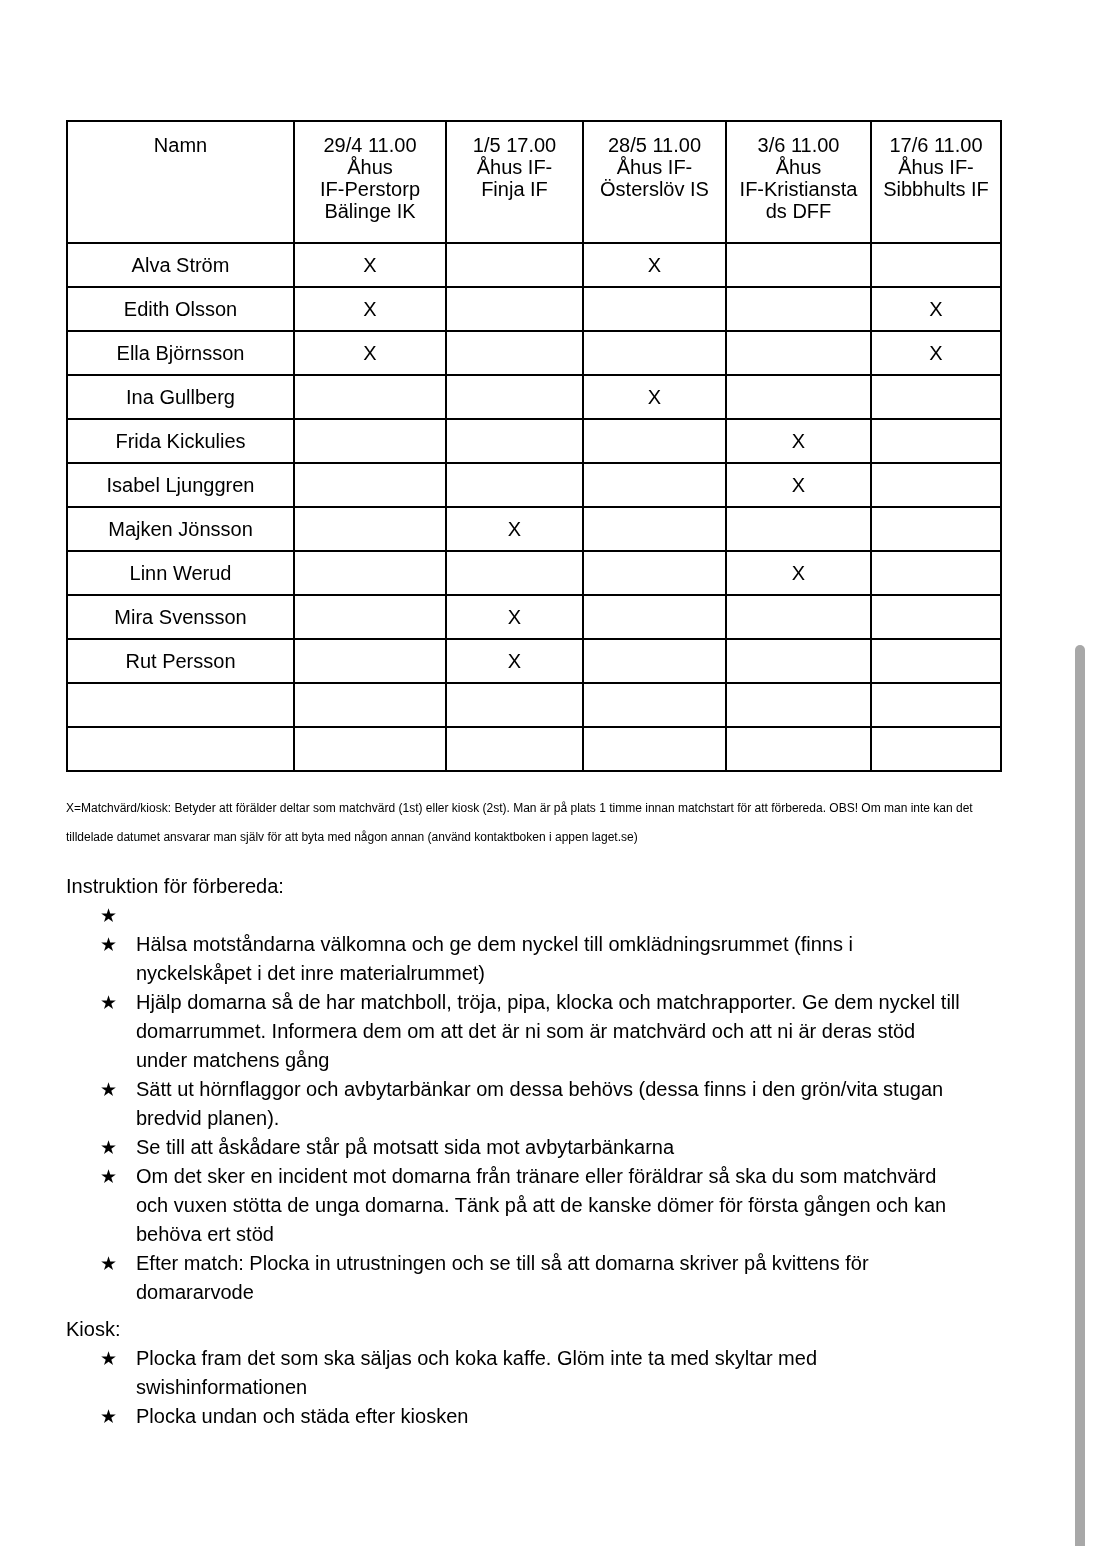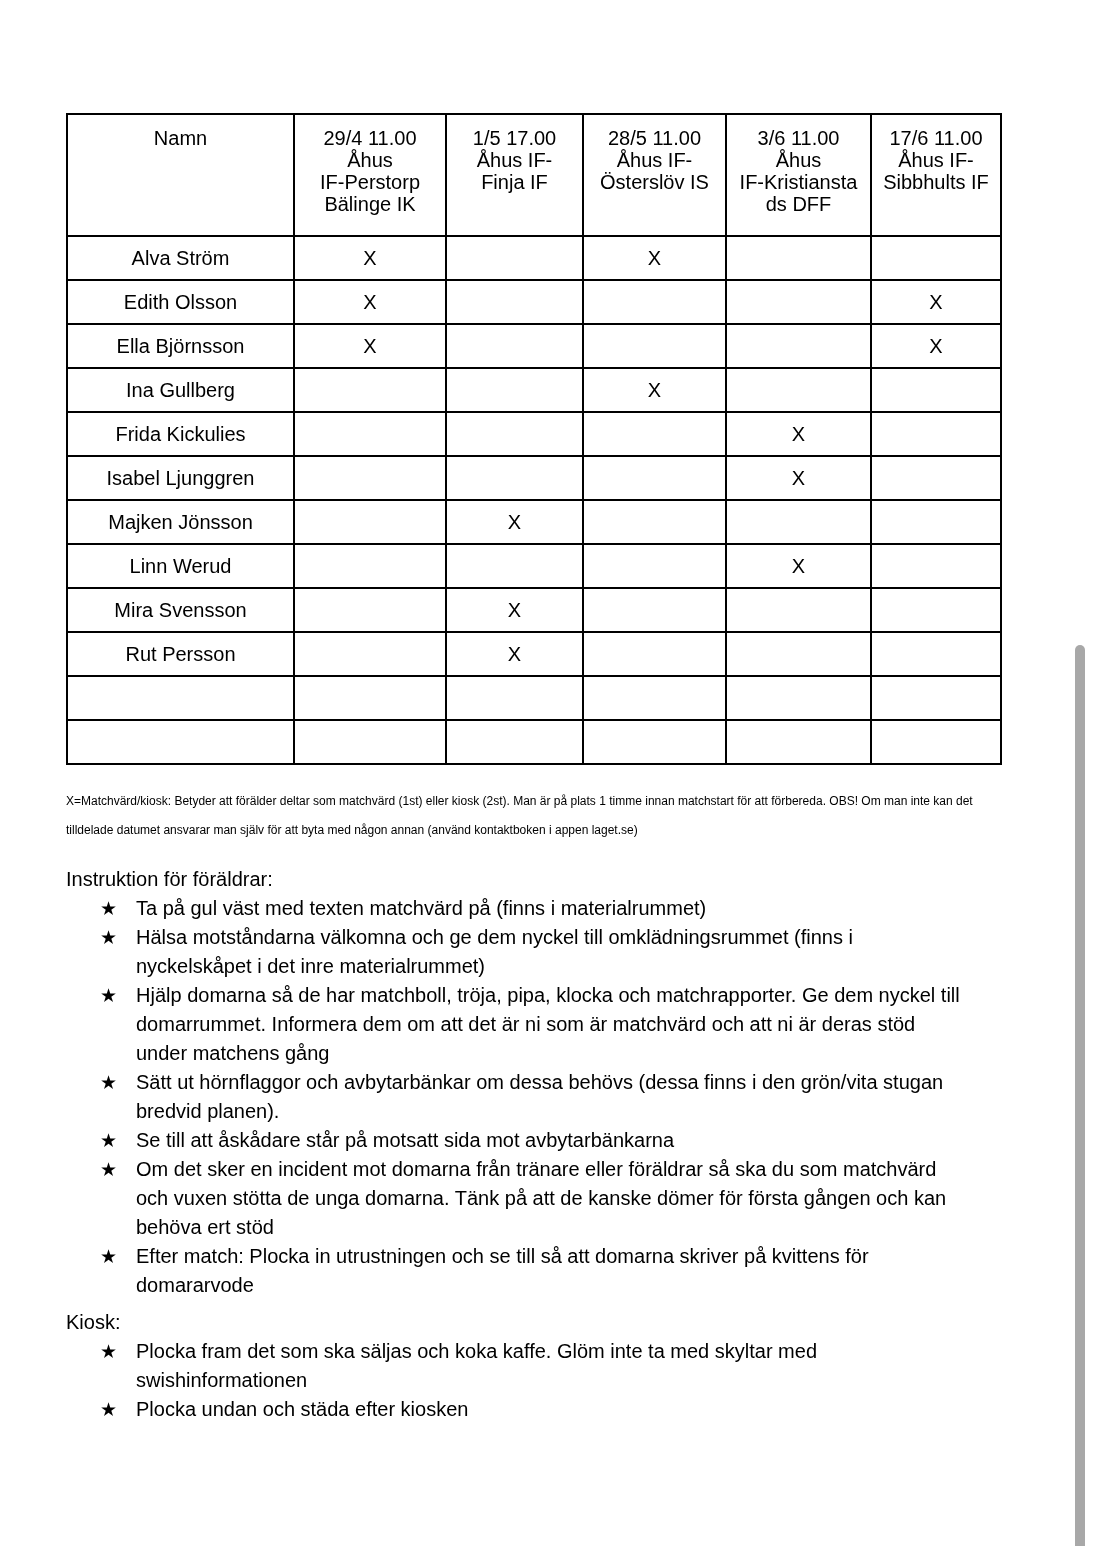--- a/index.html
+++ b/index.html
@@ -11,21 +11,21 @@
     width: 1094px;
     height: 1546px;
     background: #ffffff;
     overflow: hidden;
     font-family: "Liberation Sans", "DejaVu Sans", sans-serif;
     color: #000000;
   }
   .content {
     position: absolute;
     left: 66px;
-    top: 113px;
+    top: 120px;
     width: 964px;
   }
   table.schedule {
     border-collapse: collapse;
     table-layout: fixed;
     width: 934px;
   }
   table.schedule th,
   table.schedule td {
     border: 2px solid #000000;
@@ -222,25 +222,24 @@
           <td></td>
           <td></td>
           <td></td>
           <td></td>
         </tr>
       </tbody>
   </table>
 
   <p class="legend">X=Matchvärd/kiosk: Betyder att förälder deltar som matchvärd (1st) eller kiosk (2st). Man är på plats 1 timme innan matchstart för att förbereda. OBS! Om man inte kan det tilldelade datumet ansvarar man själv för att byta med någon annan (använd kontaktboken i appen laget.se)</p>
 
-  <div class="section-title">Instruktion för föräldrar:</div>
+  <div class="section-title">Instruktion för förbereda:</div>
   <ul class="starlist" id="matchvard-list">
       <li>
         <span class="star">★</span>
-        <div class="itext">Ta på gul väst med texten matchvärd på (finns i materialrummet)</div>
       </li>
       <li>
         <span class="star">★</span>
         <div class="itext">Hälsa motståndarna välkomna och ge dem nyckel till omklädningsrummet (finns i nyckelskåpet i det inre materialrummet)</div>
       </li>
       <li>
         <span class="star">★</span>
         <div class="itext">Hjälp domarna så de har matchboll, tröja, pipa, klocka och matchrapporter. Ge dem nyckel till domarrummet. Informera dem om att det är ni som är matchvärd och att ni är deras stöd under matchens gång</div>
       </li>
       <li>

